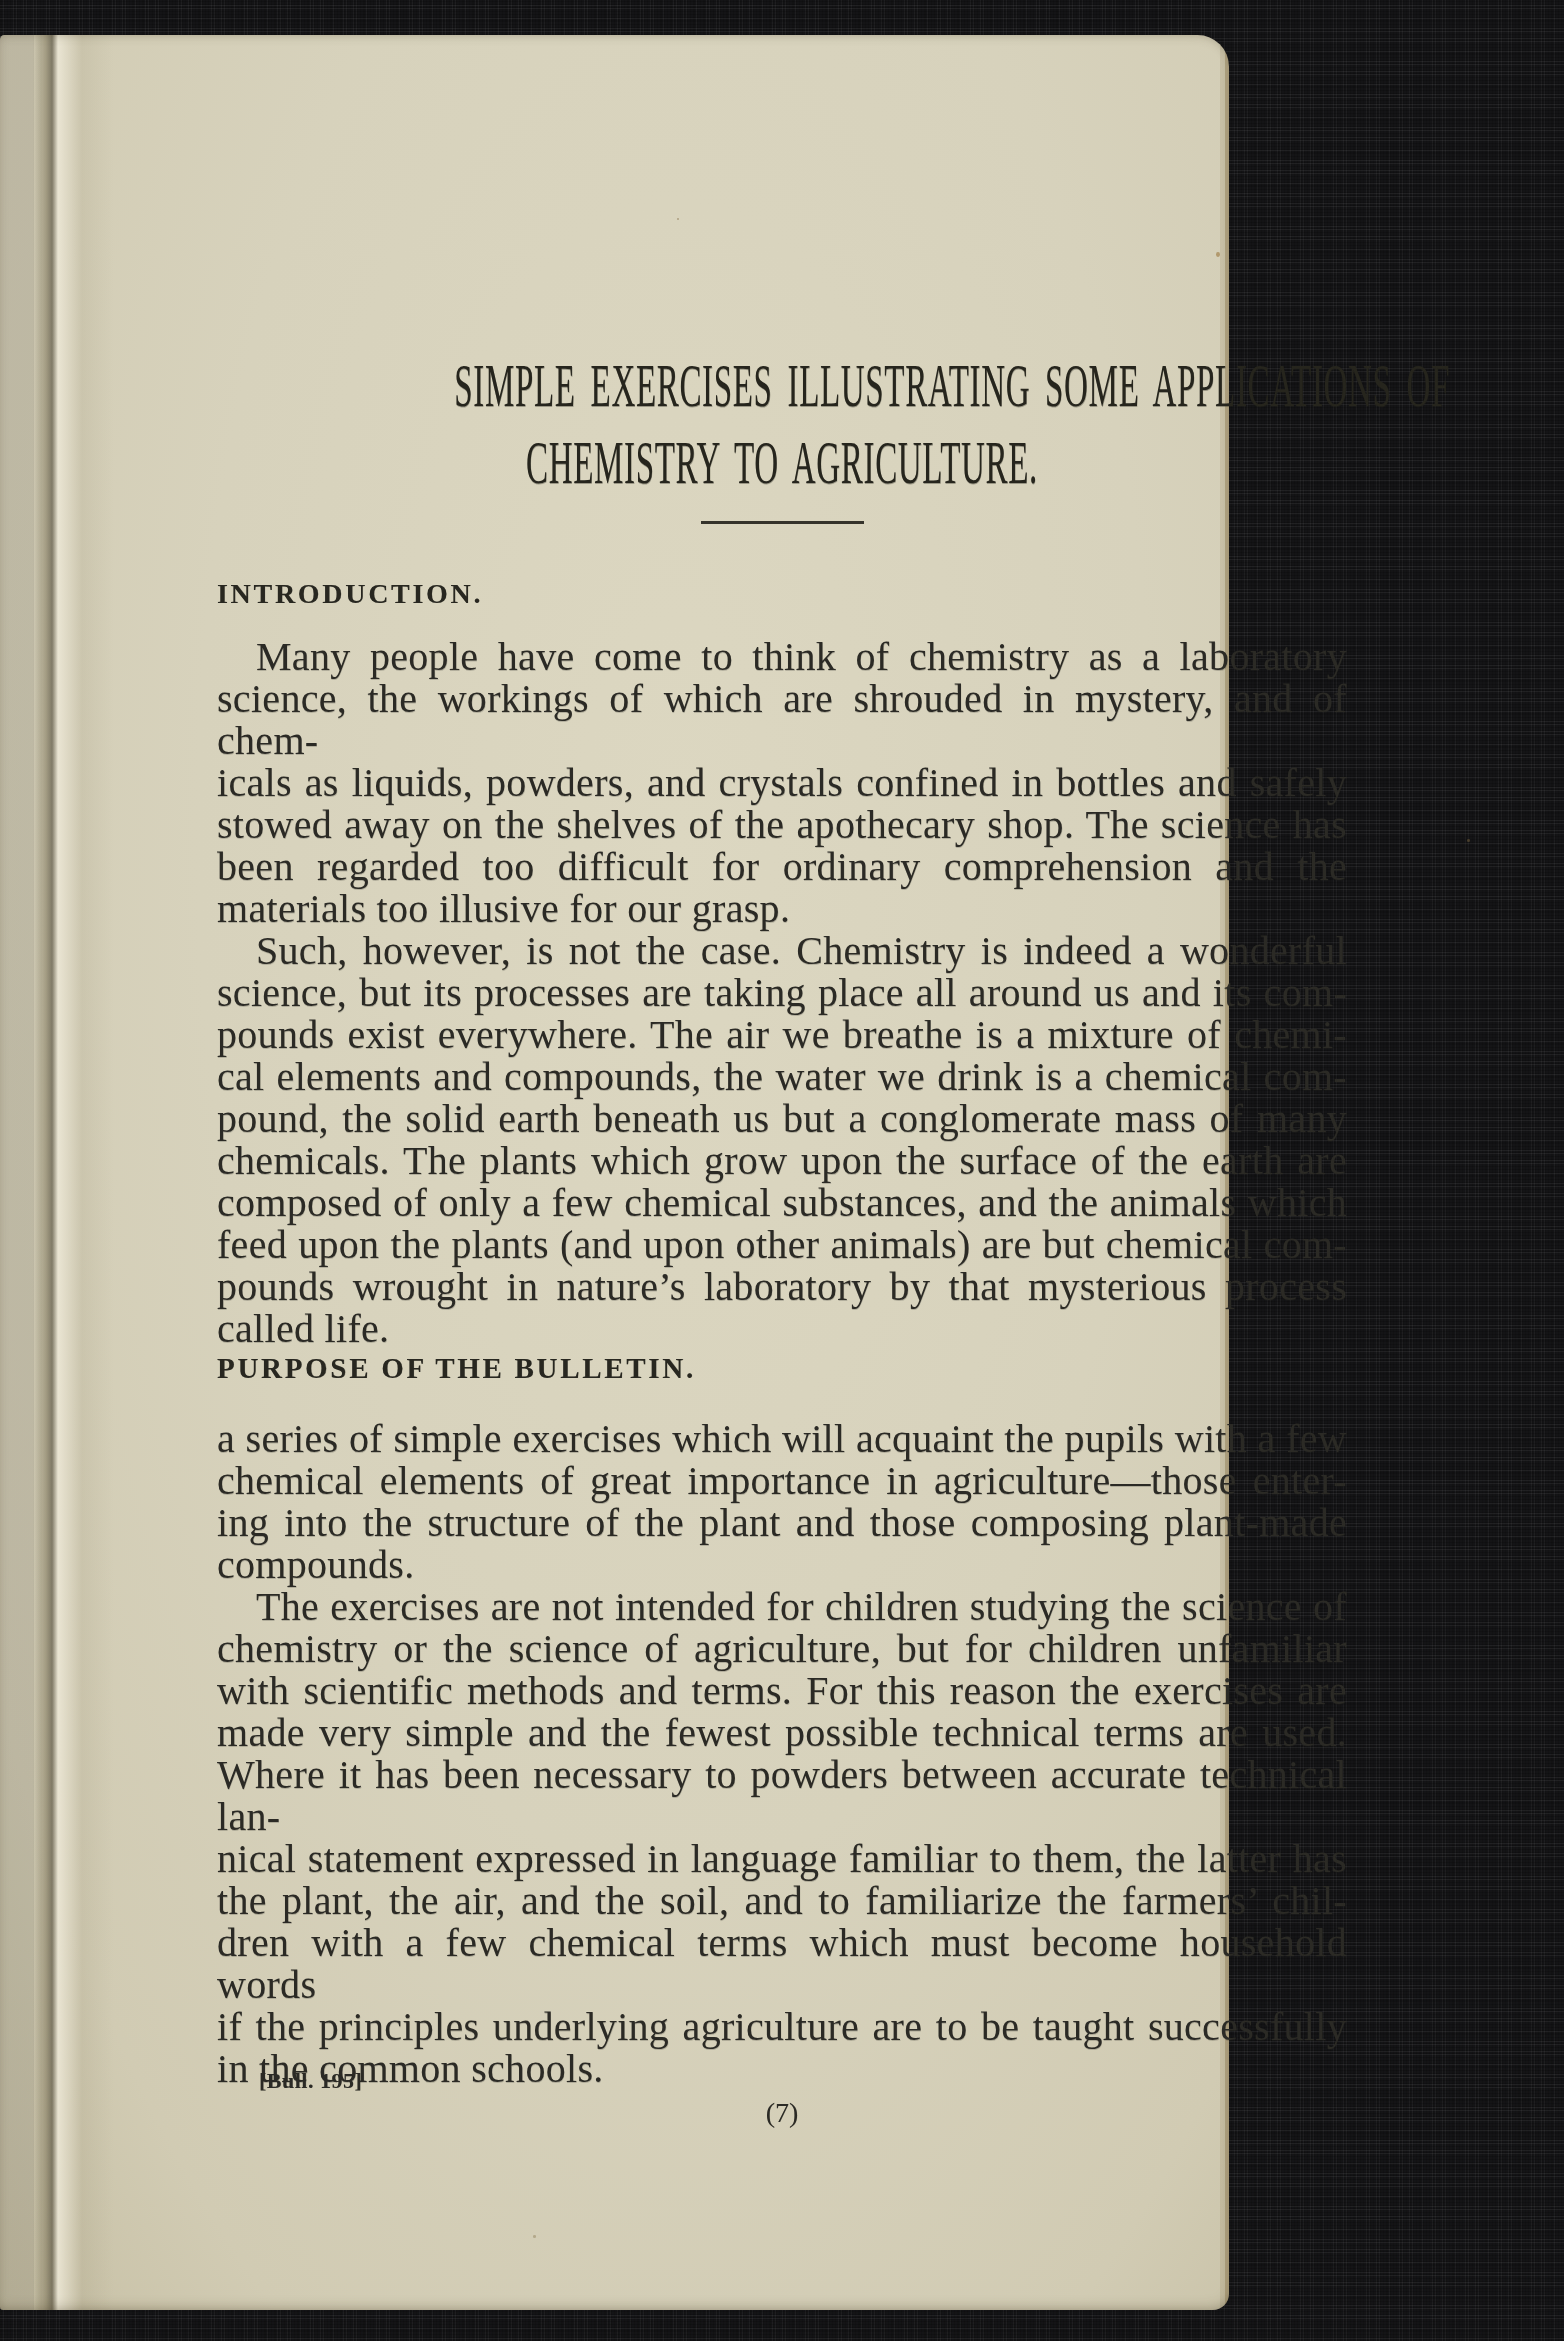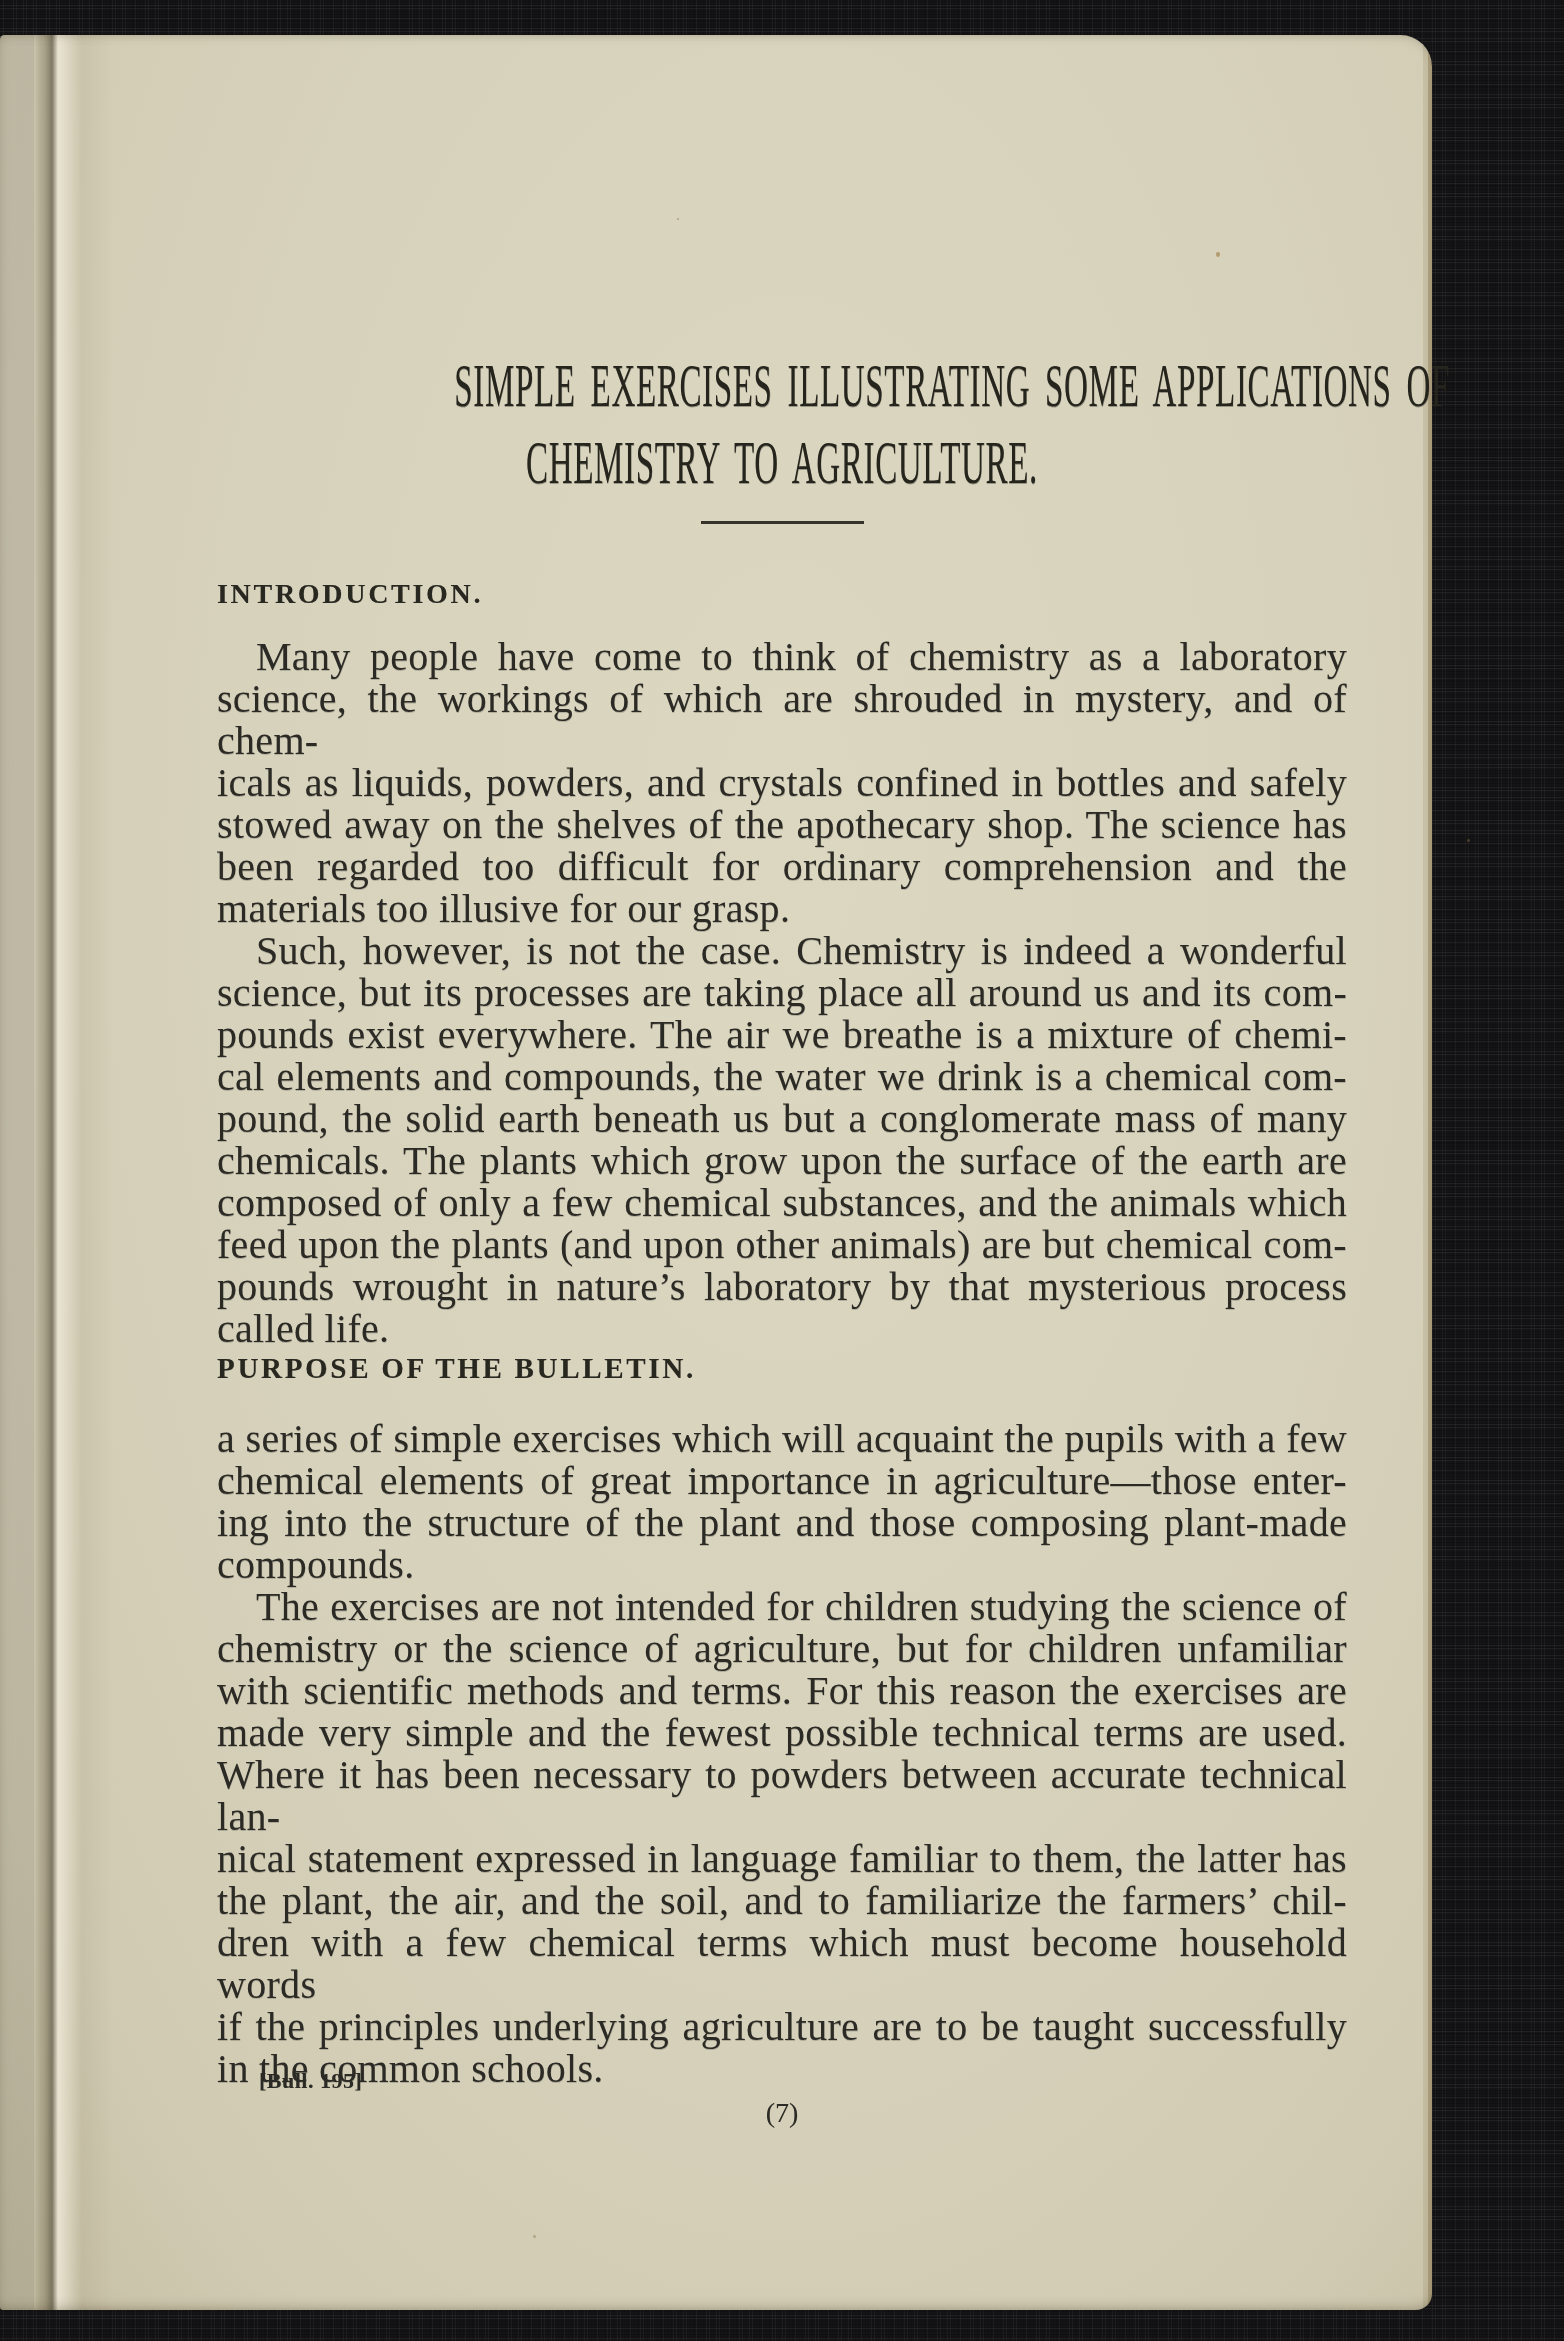--- a/index.html
+++ b/index.html
@@ -5,21 +5,21 @@
   html,body{margin:0;padding:0;}
   body{
     width:1565px;height:2342px;position:relative;overflow:hidden;
     background-color:#141416;
     background-image:
       repeating-linear-gradient(0deg, rgba(255,255,255,0.055) 0 0.5px, rgba(0,0,0,0.15) 0.5px 1.6px, transparent 1.6px 3.3px),
       repeating-linear-gradient(90deg, rgba(255,255,255,0.045) 0 0.5px, rgba(0,0,0,0.12) 0.5px 1.6px, transparent 1.6px 3.3px);
     font-family:"Liberation Serif","DejaVu Serif",serif;
   }
   .book-page{
-    position:absolute;left:0;top:35px;width:1432px;height:2275px;
+    position:absolute;left:0;top:35px;width:1229px;height:2275px;
     background:
       linear-gradient(90deg, rgba(0,0,0,0.10) 0 34px, rgba(0,0,0,0.02) 34px 42px, rgba(0,0,0,0) 42px),
       linear-gradient(90deg, rgba(0,0,0,0) 33px, rgba(104,95,68,0.45) 46px, rgba(58,52,36,0.55) 52px, rgba(238,233,216,0.85) 58px, rgba(120,110,80,0.10) 82px, rgba(0,0,0,0) 114px),
       linear-gradient(270deg, rgba(146,126,84,0.55) 0 3.8px, rgba(146,126,84,0.18) 3.8px 8.7px, rgba(0,0,0,0) 8.7px),
       radial-gradient(ellipse at 55% 35%, #dcd7c1 0%, #d7d2bc 50%, #d1cbb3 82%, #c6bfa4 100%);
     border-radius:4.3px 31.5px 16.3px 3.3px;
     box-shadow: inset 0 -6.5px 14px -7.6px rgba(70,60,35,0.5), inset 0 5.4px 11px -6.5px rgba(70,60,35,0.35);
   }
   .content{position:absolute;left:217px;top:0;width:1130px;color:#2b2a25;}
   .title-block{

